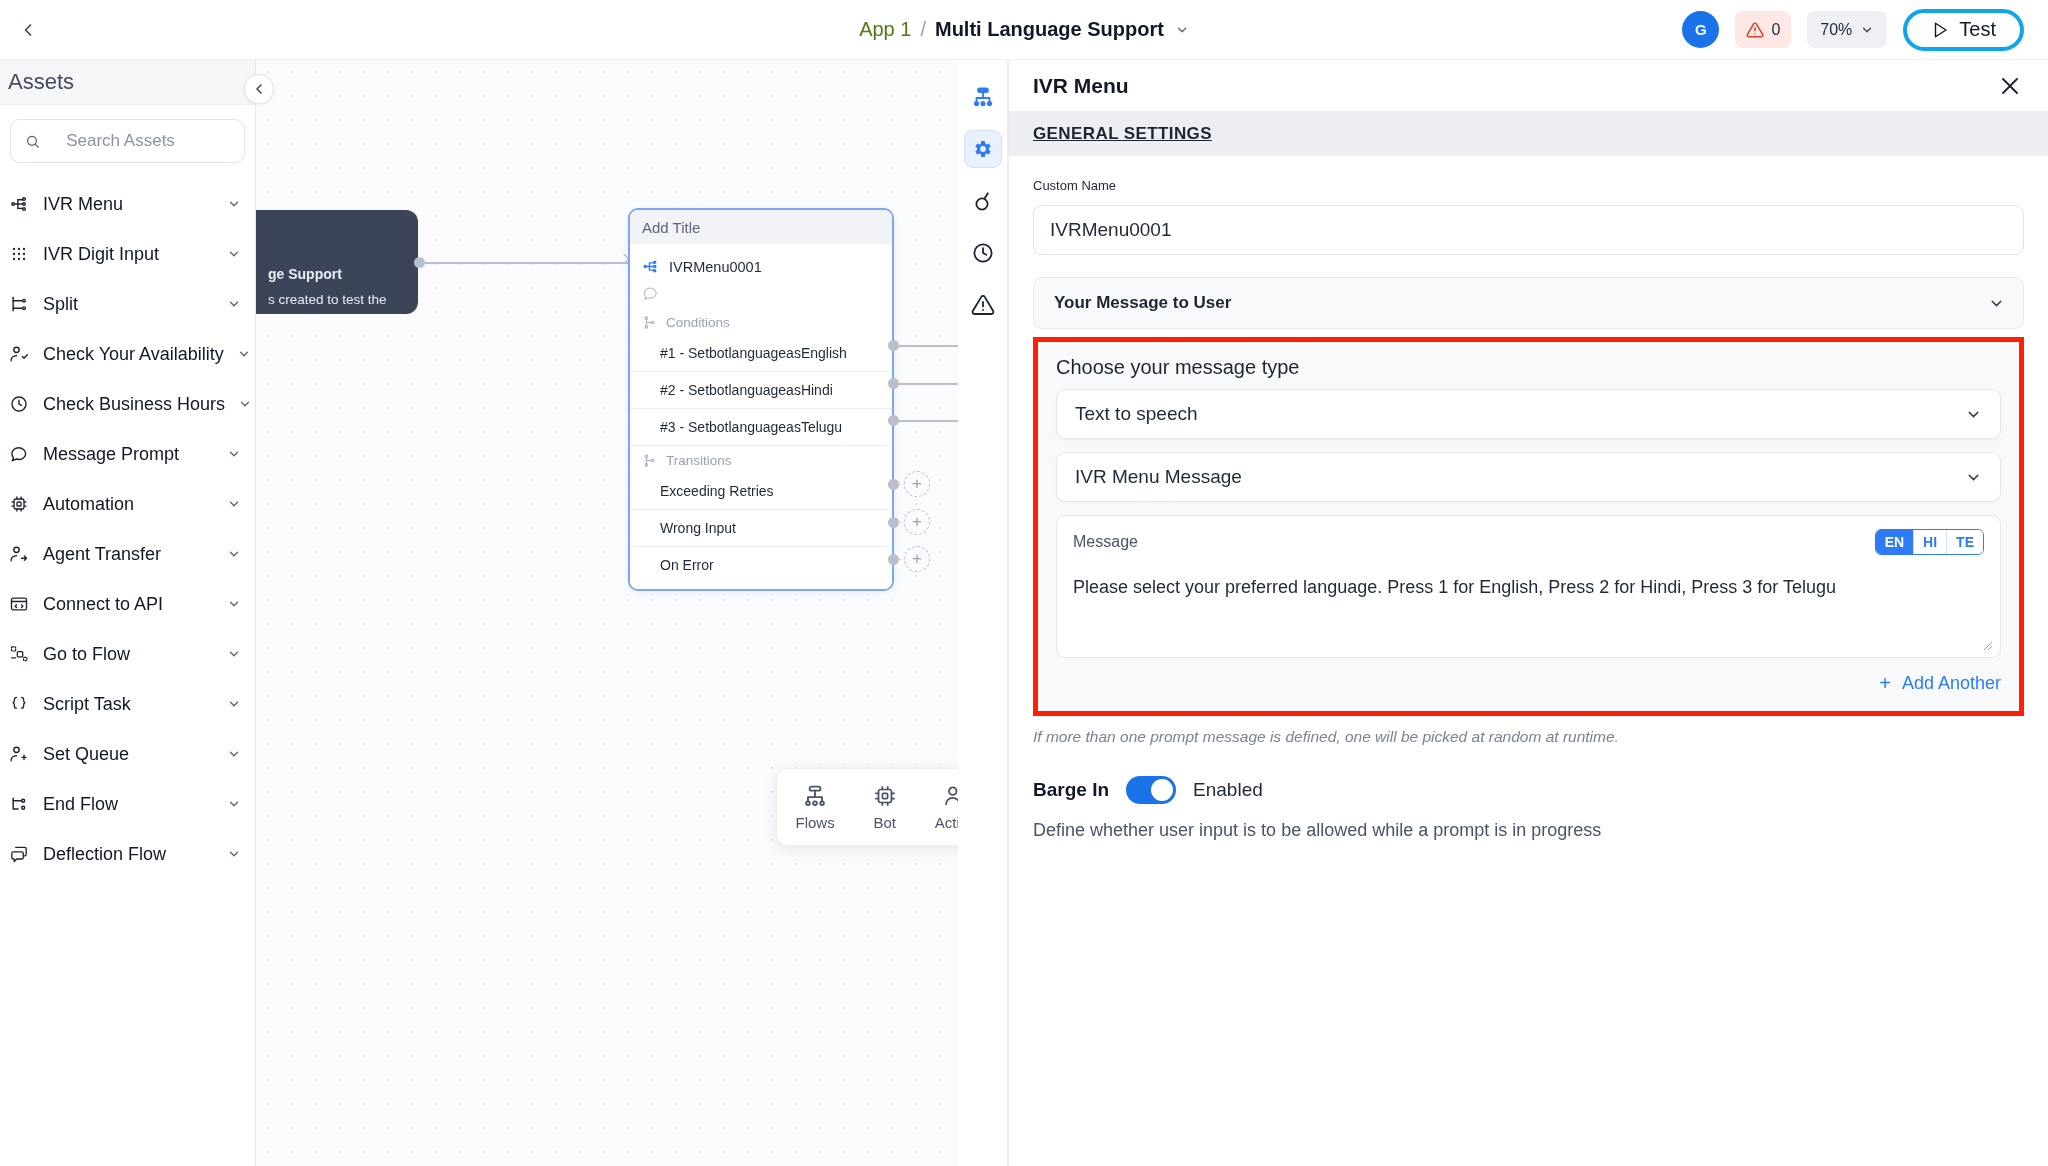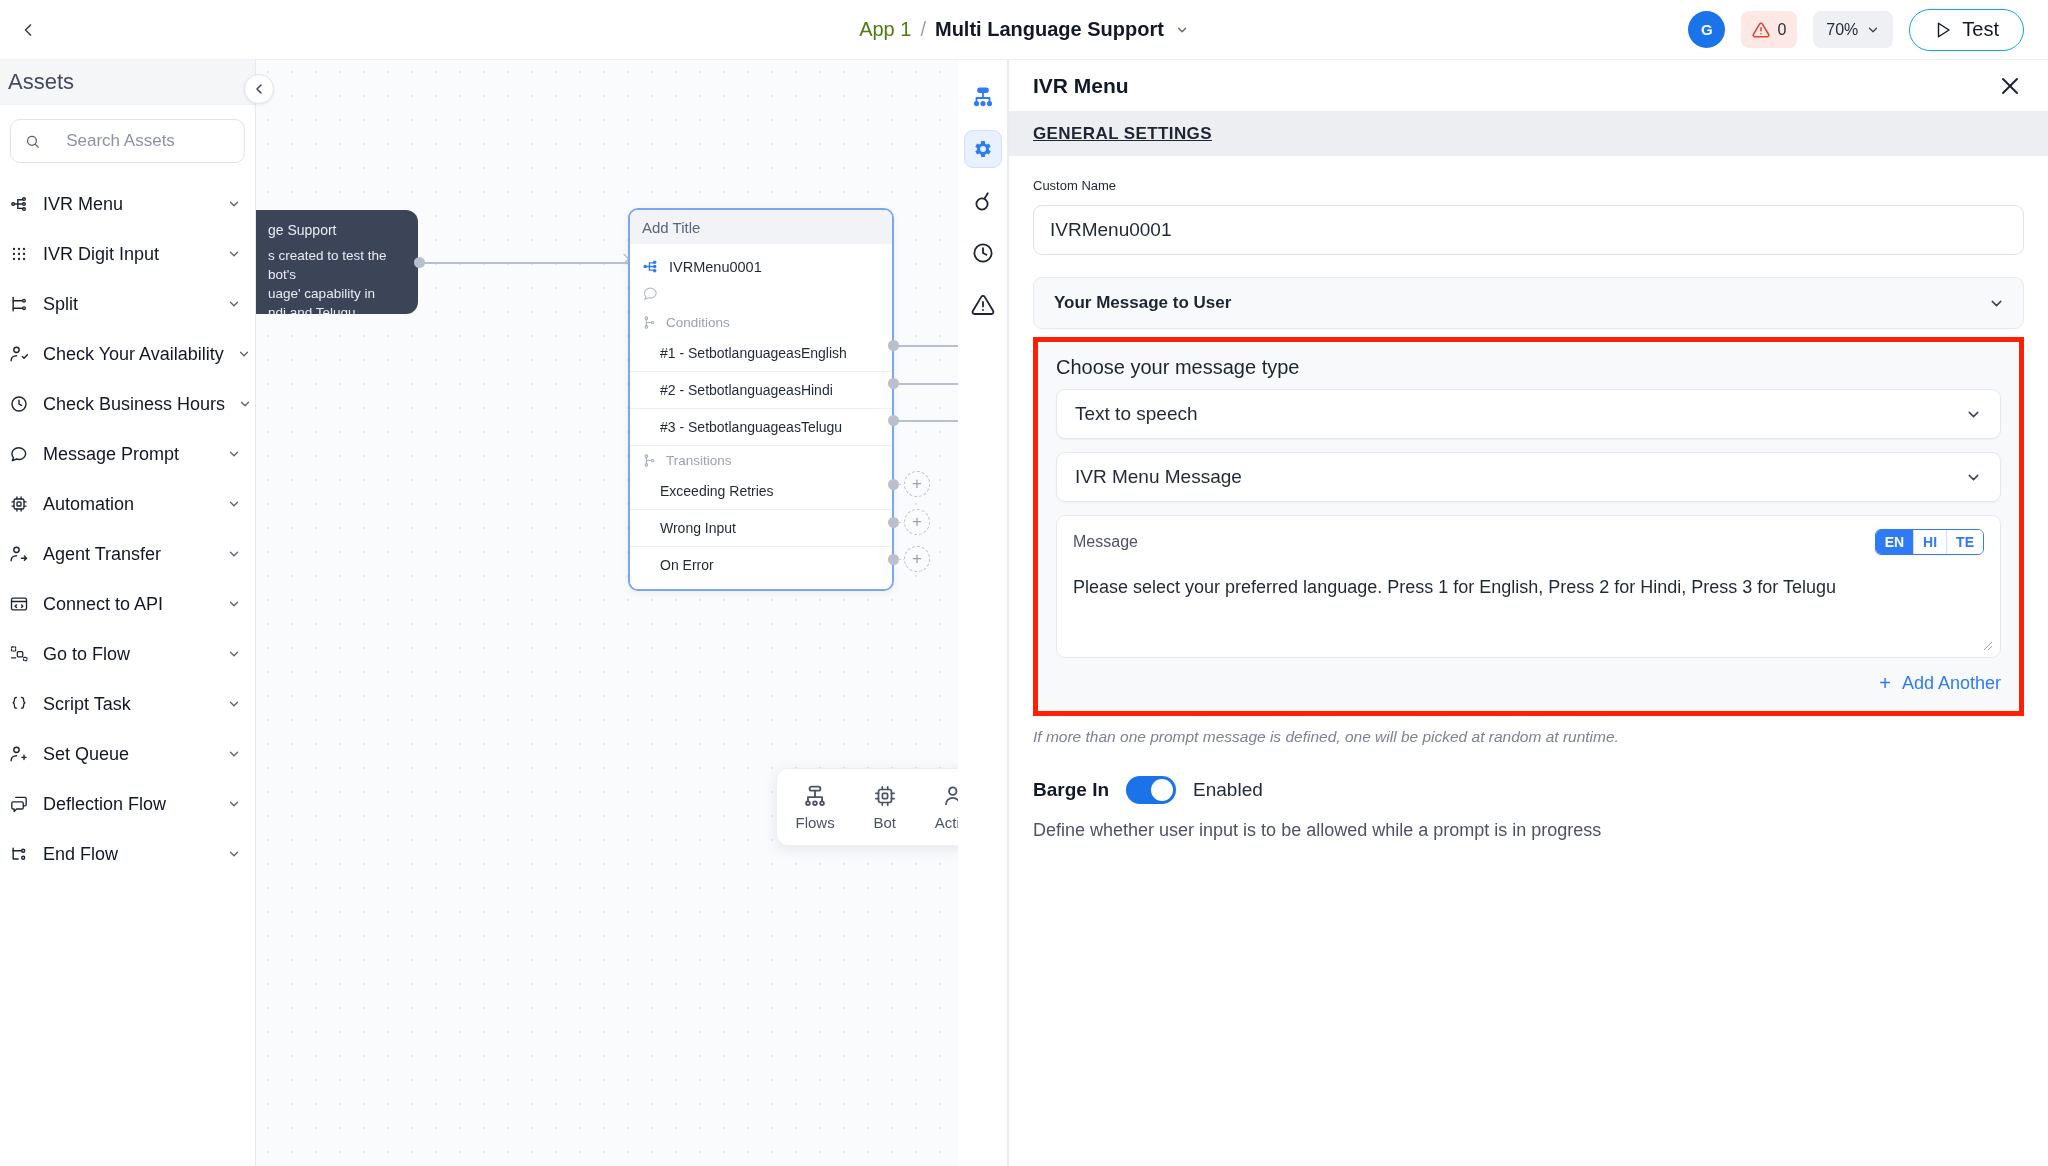--- a/index.html
+++ b/index.html
@@ -47,21 +47,21 @@
     display: flex; align-items: center; justify-content: center; gap: 7px;
     padding: 0 11px; cursor: pointer;
   }
   .warn-pill .wtxt { font-size: 16px; color: #1f2937; }
   .zoom-pill {
     height: 37px; border-radius: 8px; background: #eef0f4;
     display: flex; align-items: center; gap: 8px; padding: 0 13px; cursor: pointer;
   }
   .zoom-pill .ztxt { font-size: 16px; color: #1f2937; }
   .test-btn {
-    height: 42px; border-radius: 21px; border: 1px solid #0ea5e9; background:#fff;
+    height: 42px; border-radius: 21px; border: 4px solid #0ea5e9; background:#fff;
     display: flex; align-items: center; gap: 10px; padding: 0 24px; cursor: pointer;
   }
   .test-btn .ttxt { font-size: 20px; color: #111827; }
 
   
   .sidebar {
     position: absolute; top: 60px; left: 0; width: 256px; height: 1106px;
     background: #fff; border-right: 1px solid #e6e9ef; overflow: hidden;
   }
   .assets-head {
@@ -101,21 +101,21 @@
     border-radius: 50%; background: #fff; border: 1px solid #e1e5ec;
     display: flex; align-items: center; justify-content: center; z-index: 45;
     cursor: pointer; color: #3b4258; box-shadow: 0 1px 3px rgba(0,0,0,.08);
   }
   
   .note-card {
     position: absolute; left: -2px; top: 150px; width: 164px; height: 104px;
     background: #3c4458; border-radius: 0 12px 12px 0; color: #e9ecf3;
     padding: 12px 14px; overflow: hidden;
   }
-  .note-card .nt-title { font-size: 14px; font-weight: 400; margin-bottom: 8px; white-space: nowrap;}
+  .note-card .nt-title { font-size: 14px; font-weight: 700; margin-bottom: 8px; white-space: nowrap; margin-top: 44px;}
   .note-card .nt-body { font-size: 13.5px; line-height: 19px; }
 
   
   .node {
     position: absolute; left: 372px; top: 148px; width: 266px;
     background: #fff; border: 2px solid #7aa7f0; border-radius: 10px;
     box-shadow: 0 2px 7px rgba(30,50,90,.07); overflow: hidden;
   }
   .node-head {
     height: 34px; background: #f1f3f7; display: flex; align-items: center;
@@ -519,43 +519,43 @@
         <span class="ai-label">Set Queue</span>
         <span class="ai-chev">
             <svg width="14" height="14" viewBox="0 0 24 24" fill="none" stroke="currentColor" stroke-width="2.2" stroke-linecap="round">
               <polyline points="6 9 12 15 18 9"></polyline>
             </svg>
           </span>
       </div>
 
       <div class="asset-item">
         <span class="ai-icon">
-            <svg width="20" height="20" viewBox="0 0 24 24" fill="none" stroke="currentColor" stroke-width="1.6" stroke-linecap="round" stroke-linejoin="round">
-              <path d="M8 4h11a1.6 1.6 0 0 1 1.6 1.6v7A1.6 1.6 0 0 1 19 14.2h-1.4"></path>
-              <path d="M15.5 9.5H5A1.6 1.6 0 0 0 3.4 11v5.4A1.6 1.6 0 0 0 5 18h1.2V21l3-3h6.3a1.6 1.6 0 0 0 1.6-1.6V11a1.6 1.6 0 0 0-1.6-1.5z"></path>
-            </svg>
-          </span>
-        <span class="ai-label">Deflection Flow</span>
-        <span class="ai-chev">
-            <svg width="14" height="14" viewBox="0 0 24 24" fill="none" stroke="currentColor" stroke-width="2.2" stroke-linecap="round">
-              <polyline points="6 9 12 15 18 9"></polyline>
-            </svg>
-          </span>
-      </div>
-
-      <div class="asset-item">
-        <span class="ai-icon">
             <svg width="20" height="20" viewBox="0 0 24 24" fill="none" stroke="currentColor" stroke-width="1.7" stroke-linecap="round" stroke-linejoin="round">
               <path d="M5 5v13h6"></path>
               <circle cx="17" cy="8" r="1.8"></circle>
               <circle cx="17" cy="16.5" r="1.8"></circle>
               <path d="M5 8h10"></path>
             </svg>
           </span>
         <span class="ai-label">End Flow</span>
+        <span class="ai-chev">
+            <svg width="14" height="14" viewBox="0 0 24 24" fill="none" stroke="currentColor" stroke-width="2.2" stroke-linecap="round">
+              <polyline points="6 9 12 15 18 9"></polyline>
+            </svg>
+          </span>
+      </div>
+
+      <div class="asset-item">
+        <span class="ai-icon">
+            <svg width="20" height="20" viewBox="0 0 24 24" fill="none" stroke="currentColor" stroke-width="1.6" stroke-linecap="round" stroke-linejoin="round">
+              <path d="M8 4h11a1.6 1.6 0 0 1 1.6 1.6v7A1.6 1.6 0 0 1 19 14.2h-1.4"></path>
+              <path d="M15.5 9.5H5A1.6 1.6 0 0 0 3.4 11v5.4A1.6 1.6 0 0 0 5 18h1.2V21l3-3h6.3a1.6 1.6 0 0 0 1.6-1.6V11a1.6 1.6 0 0 0-1.6-1.5z"></path>
+            </svg>
+          </span>
+        <span class="ai-label">Deflection Flow</span>
         <span class="ai-chev">
             <svg width="14" height="14" viewBox="0 0 24 24" fill="none" stroke="currentColor" stroke-width="2.2" stroke-linecap="round">
               <polyline points="6 9 12 15 18 9"></polyline>
             </svg>
           </span>
       </div>
     </div>
   </div>
 
   <div class="canvas">

